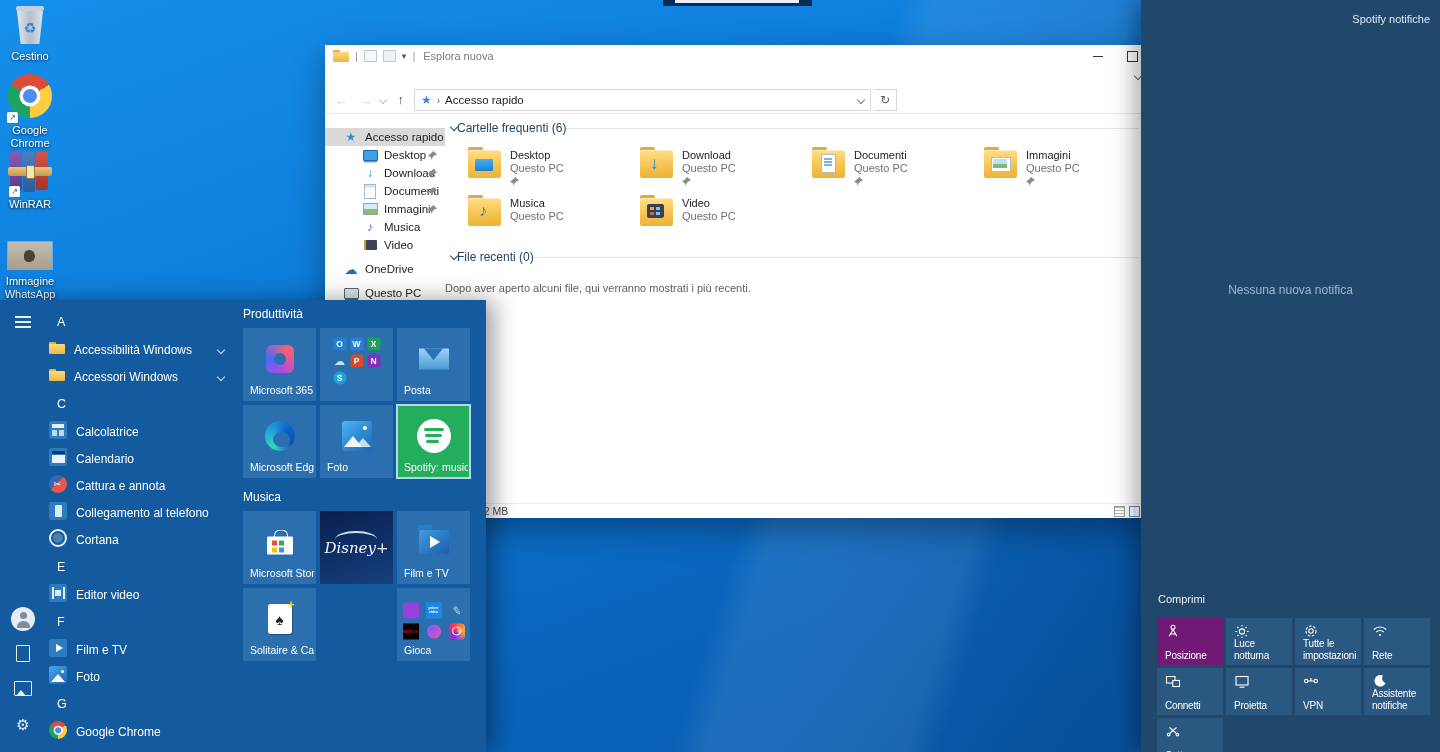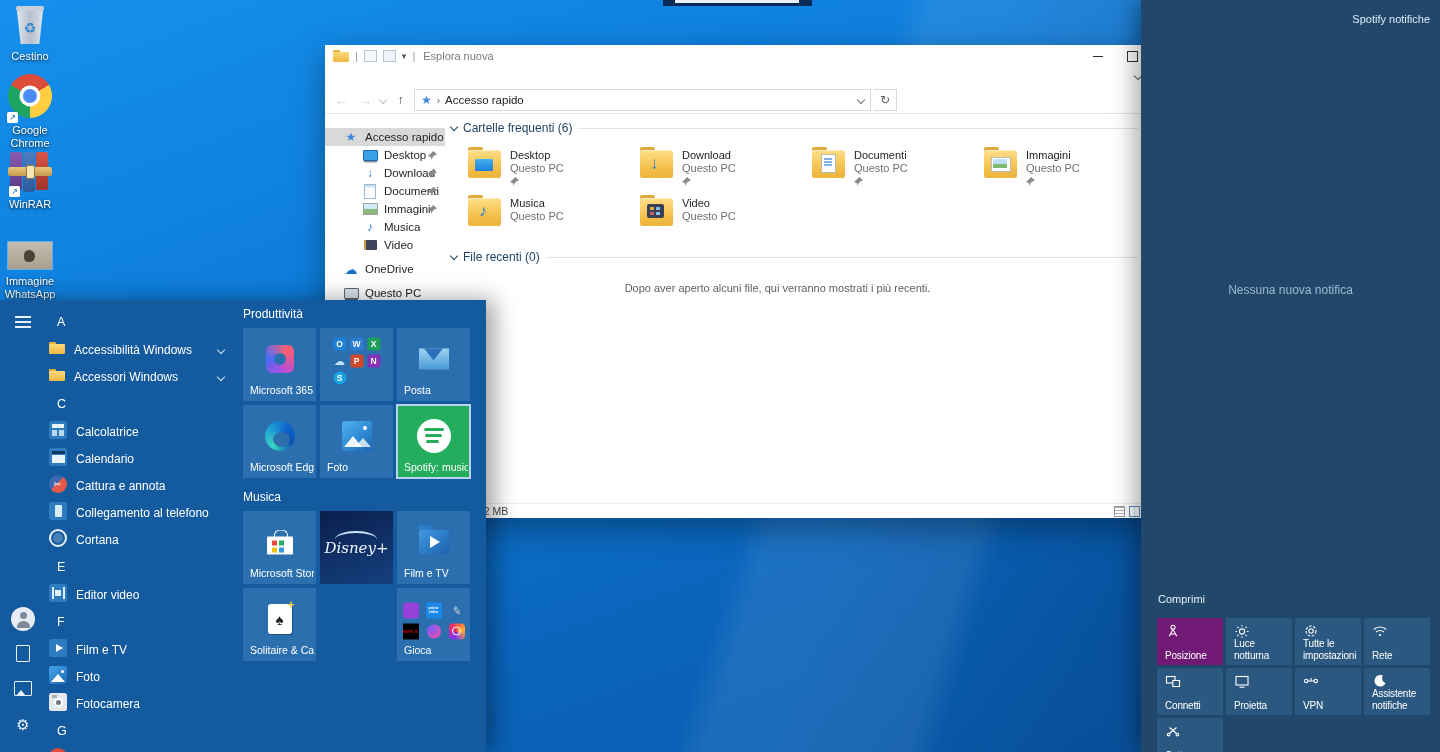--- a/index.html
+++ b/index.html
@@ -82,35 +82,35 @@
     transform:rotate(45deg);transform-origin:0 0;}
   .search input{border:0;outline:0;flex:1;font-size:11px;color:#444;background:transparent;
     font-family:"Liberation Sans","DejaVu Sans",sans-serif;}
   .ebody{display:flex;height:389px;}
   .sidebar{width:120px;padding-top:14px;flex:none;}
   .srow{height:18px;display:flex;align-items:center;gap:6px;font-size:11.5px;color:#1d1d1d;position:relative;}
   .srow .sic{width:16px;display:flex;justify-content:center;align-items:center;flex:none;}
   .srow .pin{position:absolute;right:8px;top:4px;}
   .srow.sel{background:#d9d9d9;}
   .main{flex:1;position:relative;font-size:11.5px;}
-  .ghead{position:absolute;left:6px;right:12px;display:flex;align-items:center;color:#1f4364;font-size:12px;gap:6px;}
+  .ghead{position:absolute;left:6px;right:12px;display:flex;align-items:center;color:#1f4364;font-size:12px;}
   .ghead .rule{flex:1;height:1px;background:#e4e4e4;}
   #folder-grid{position:absolute;left:23px;top:33px;display:grid;grid-template-columns:repeat(4,172px);grid-auto-rows:48px;}
   .ftile{display:flex;gap:9px;}
   .bigfolder{position:relative;width:33px;height:33px;flex:none;}
   .bigfolder::before{content:"";position:absolute;left:0;top:0;width:15px;height:7px;background:#e2a93c;border-radius:2px 2px 0 0;}
   .bigfolder::after{content:"";position:absolute;left:0;top:3px;width:33px;height:28px;
     background:linear-gradient(177deg,#ffe08a,#f3bd45 70%,#eab23c);border-radius:2px;
     box-shadow:inset 0 1px 0 rgba(255,255,255,.5);}
   .bf-g{position:absolute;z-index:1;font-style:normal;}
   .fmeta{display:flex;flex-direction:column;font-size:11px;line-height:12px;padding-top:2px;}
   .fmeta b{font-weight:normal;color:#1d1d1d;}
   .fmeta i{font-style:normal;color:#707070;margin-top:1px;}
   .fmeta .pin{margin-top:2px;}
-  #recent-msg{position:absolute;top:168px;left:0;right:40px;text-align:center;color:#5f5f5f;font-size:11px;}
+  #recent-msg{position:absolute;top:168px;left:0;right:40px;color:#5f5f5f;font-size:11px;}
   .status{height:15px;border-top:1px solid #ececec;display:flex;align-items:center;padding:0 8px;
     font-size:10.5px;color:#444;position:relative;box-sizing:border-box;}
   .status .sz{margin-left:145px;}
   .vts{position:absolute;right:10px;top:2px;display:flex;gap:4px;}
   .vt{width:11px;height:11px;border:1px solid #9a9a9a;box-sizing:border-box;}
   .vt.v1{background:repeating-linear-gradient(#b5b5b5 0 1px,transparent 1px 3px);}
   .vt.v2{border-color:#5a8fc0;background:linear-gradient(#cfe3f4,#cfe3f4) 50% 0/1px 100% no-repeat;}
   
   #start{position:absolute;left:0;top:300px;width:486px;height:452px;background:#135a9f;z-index:5;
     color:#fff;overflow:hidden;box-shadow:8px 0 22px rgba(0,0,0,.38);}
@@ -438,24 +438,20 @@
         </div>
         <div class="alh">F</div>
         <div class="ali">
           <span><span class="ai" style="background:#2e7cc0"><i style="left:6.5px;top:4.5px;border-left:7px solid #fff;border-top:4.5px solid transparent;border-bottom:4.5px solid transparent"></i></span></span>
           <span>Film e TV</span>
         </div>
         <div class="ali">
           <span><span class="ai" style="background:linear-gradient(140deg,#45a7ec,#1c67b4)"><i style="left:2px;top:8px;border-left:7px solid transparent;border-right:7px solid transparent;border-bottom:8px solid #fff"></i><i style="left:12px;top:4px;width:3px;height:3px;border-radius:50%;background:#fff"></i></span></span>
           <span>Foto</span>
         </div>
-        <div class="ali">
-          <span><span class="ai" style="background:#e3e8ee"><i style="left:4.5px;top:5px;width:9px;height:9px;border-radius:50%;background:#6d7885;border:2px solid #fff;box-sizing:border-box"></i><i style="left:3px;top:2px;width:5px;height:3px;background:#aab4bf"></i></span></span>
-          <span>Fotocamera</span>
-        </div>
         <div class="alh">G</div>
         <div class="ali">
           <span><span class="chrome-ic"></span></span>
           <span>Google Chrome</span>
         </div>
       </div>
     <div id="tiles">
         <div class="tgt">Produttività</div>
         <div class="tgrid">
           <div class="tile">

